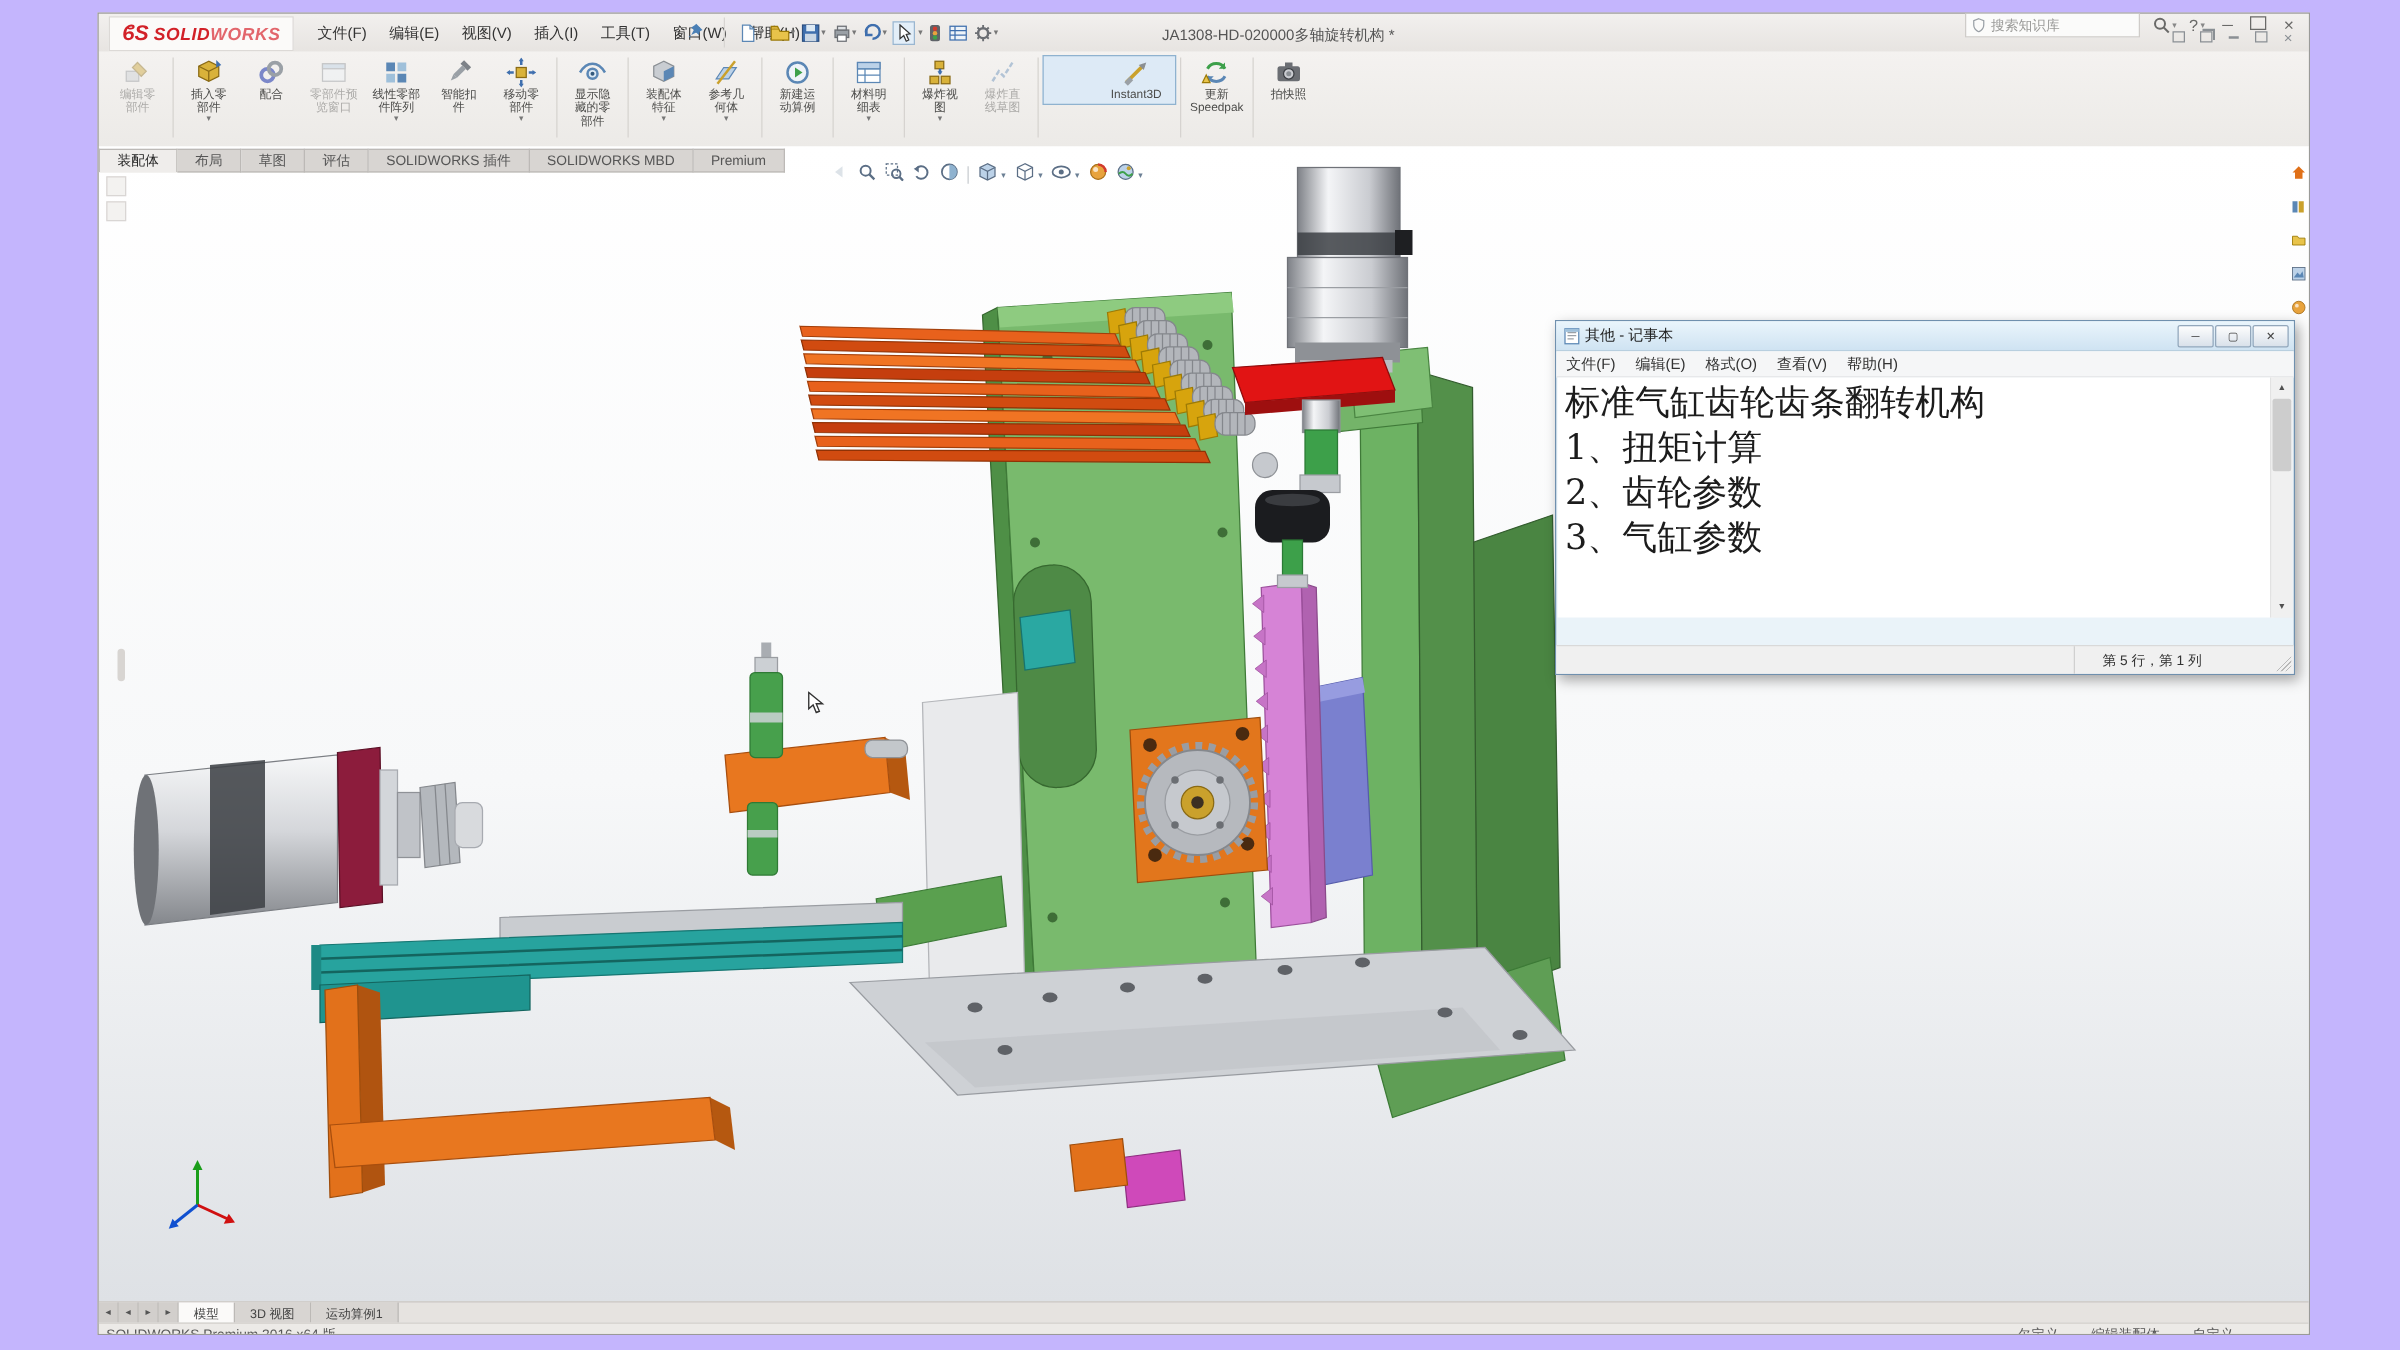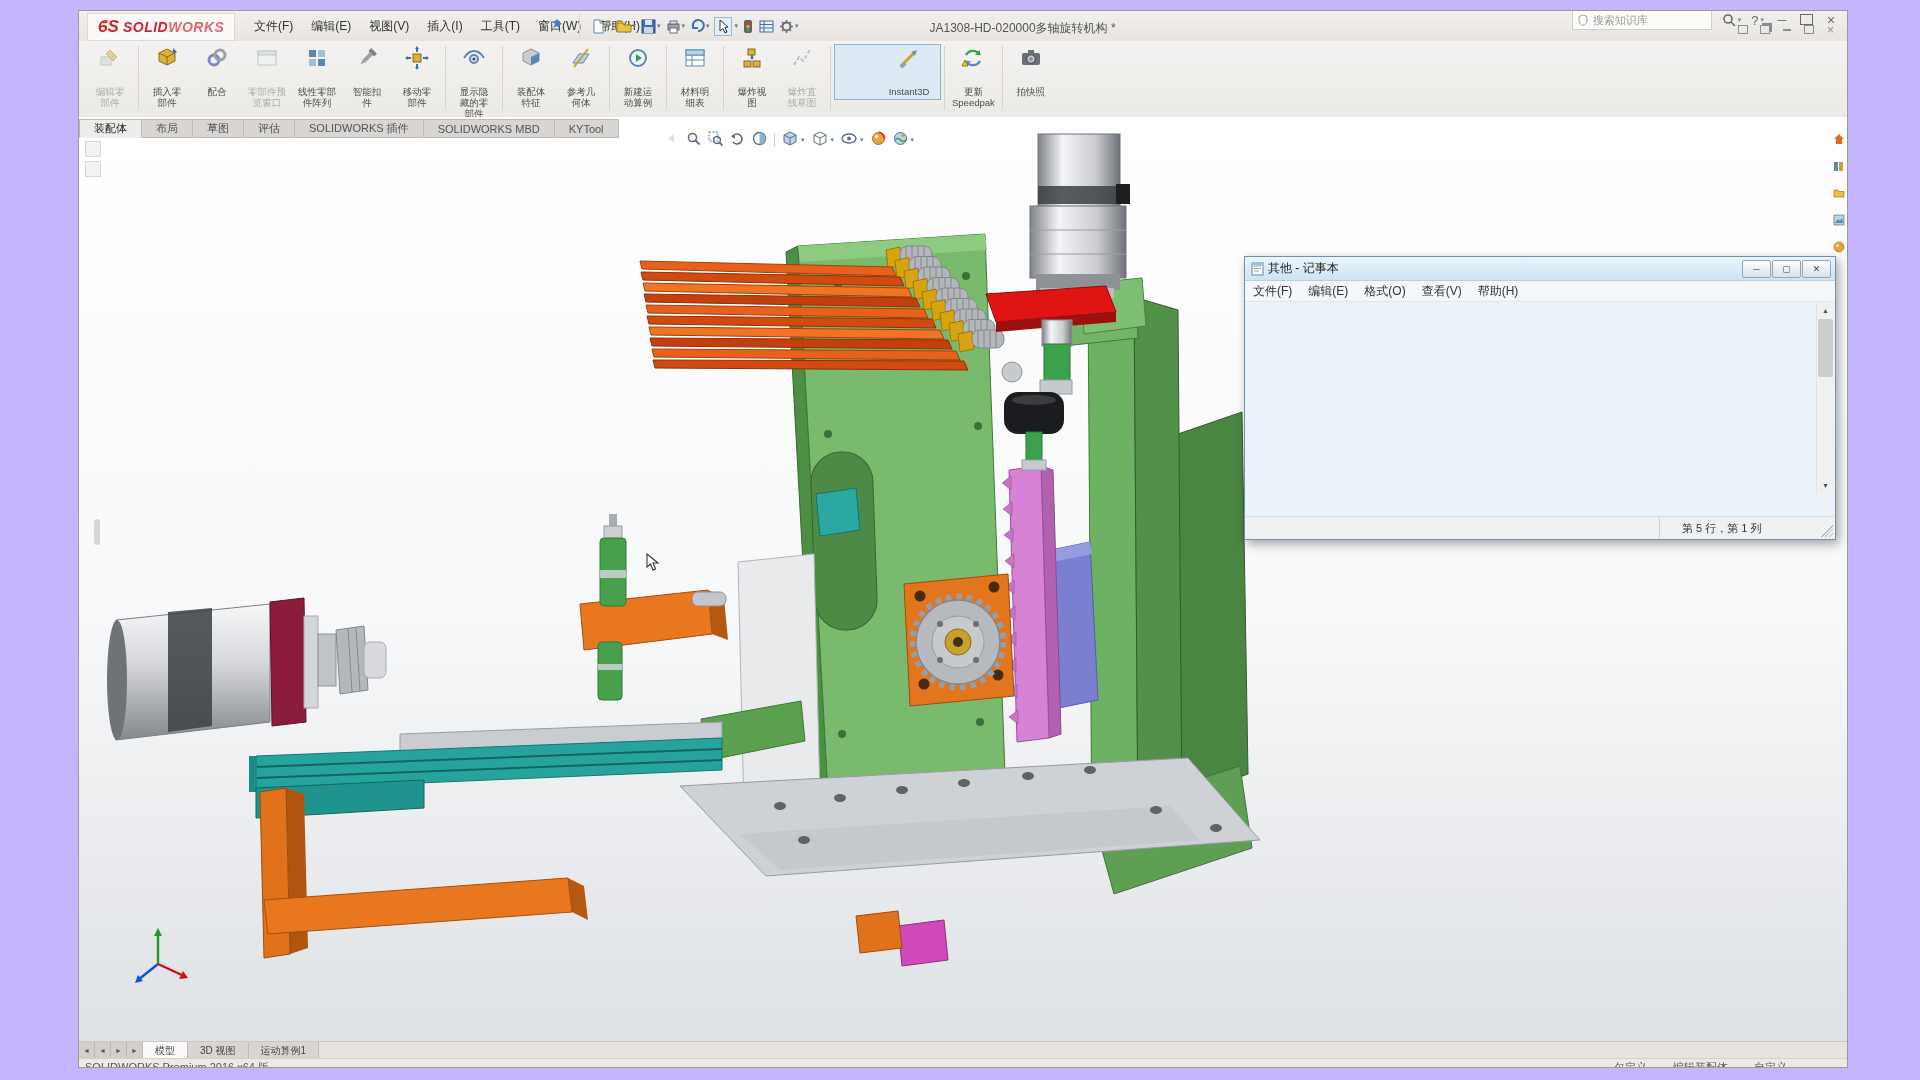--- a/index.html
+++ b/index.html
@@ -22,21 +22,21 @@
   .qat-item.boxed{border:1px solid #9ab6d0;background:#e3eef8;}
   .doc-title{position:absolute;left:50%;top:0;transform:translateX(-18%);height:34px;display:flex;align-items:center;font-size:12px;color:#555;}
   .tb-right{position:absolute;right:8px;top:0;height:18px;display:flex;align-items:center;gap:10px;padding-left:32px;}
   .searchbox{display:flex;align-items:center;gap:5px;width:128px;height:18px;background:#fbfbfa;border:1px solid #cfccc9;padding:0 5px;font-size:11px;color:#9a9a98;}
   .tbbtn{color:#6a6a68;font-size:13px;display:flex;align-items:center;gap:2px;}
   .tbbtn .caret{font-size:7px;color:#888;}
   .winglyph{font-size:12px;color:#6a6a68;width:16px;text-align:center;}
   .winbox{width:11px;height:9px;border:1px solid #6a6a68;display:inline-block;}
   
   #toolbar{position:absolute;left:0;top:30px;width:100%;height:78px;background:linear-gradient(#f4f2f0,#eceae7);border-bottom:1px solid #d0cdca;display:flex;align-items:flex-start;padding:3px 0 0 6px;box-sizing:border-box;}
-  .tb-btn{min-width:42px;padding:1px 3px;display:flex;flex-direction:column;align-items:center;border:1px solid transparent;gap:16px;}
+  .tb-btn{min-width:42px;padding:1px 3px;display:flex;flex-direction:column;align-items:center;border:1px solid transparent;}
   .tb-btn .tb-label{font-size:9.5px;line-height:1.15;color:#4c4c4a;text-align:center;white-space:pre-line;margin-top:1px;}
   .tb-btn .caret{font-size:7px;color:#777;line-height:6px;}
   .tb-btn.disabled{opacity:.42;}
   .tb-btn.active{border:1px solid #8fb2cf;background:#ddeaf6;}
   .tb-sep{width:1px;height:64px;background:#d6d3d0;margin:2px 3px;}
   .ticon{width:24px;height:24px;}
   
   #cmtabs{position:absolute;left:0;top:108px;height:19px;display:flex;z-index:5;}
   .cmtab{padding:0 14px;font-size:11px;color:#555;background:#d8d5d2;border:1px solid #bcb9b6;border-left:none;display:flex;align-items:center;}
   .cmtab:first-child{border-left:1px solid #bcb9b6;}
@@ -373,21 +373,21 @@
     </div>
   </div>
 
   <div id="cmtabs">
     <div class="cmtab active">装配体</div>
     <div class="cmtab">布局</div>
     <div class="cmtab">草图</div>
     <div class="cmtab">评估</div>
     <div class="cmtab">SOLIDWORKS 插件</div>
     <div class="cmtab">SOLIDWORKS MBD</div>
-    <div class="cmtab">KYTool</div>
+    <div class="cmtab">Premium</div>
   </div>
 
   <div id="graphics">
     <svg id="modelsvg" width="1770" height="924" viewBox="0 0 1770 924">
       <g transform="translate(1,17)">
 
         <g>
           <polygon points="706,118 718,112 748,660 736,668" fill="#4e8f46" stroke="#36682f" stroke-width="1"></polygon>
           <polygon points="718,112 905,100 925,640 748,660" fill="#79ba6d" stroke="#3f7a38" stroke-width="1"></polygon>
           <polygon points="718,112 905,100 907,116 720,128" fill="#8ecb80"></polygon>
@@ -714,20 +714,26 @@
         <span class="np-btn">✕</span>
       </div>
     </div>
     <div id="np-menu">
       <span>文件(F)</span>
       <span>编辑(E)</span>
       <span>格式(O)</span>
       <span>查看(V)</span>
       <span>帮助(H)</span>
     </div>
+    <div id="np-text">
+      <div>标准气缸齿轮齿条翻转机构</div>
+      <div>1、扭矩计算</div>
+      <div>2、齿轮参数</div>
+      <div>3、气缸参数</div>
+    </div>
     <div id="np-scroll">
       <div class="np-arrow" style="position:absolute;top:0;">▲</div>
       <div class="np-thumb"></div>
       <div class="np-arrow" style="position:absolute;bottom:0;">▼</div>
     </div>
     <div id="np-status">
       <div class="cell">第 5 行，第 1 列</div>
       <div class="grip"></div>
     </div>
   </div>

